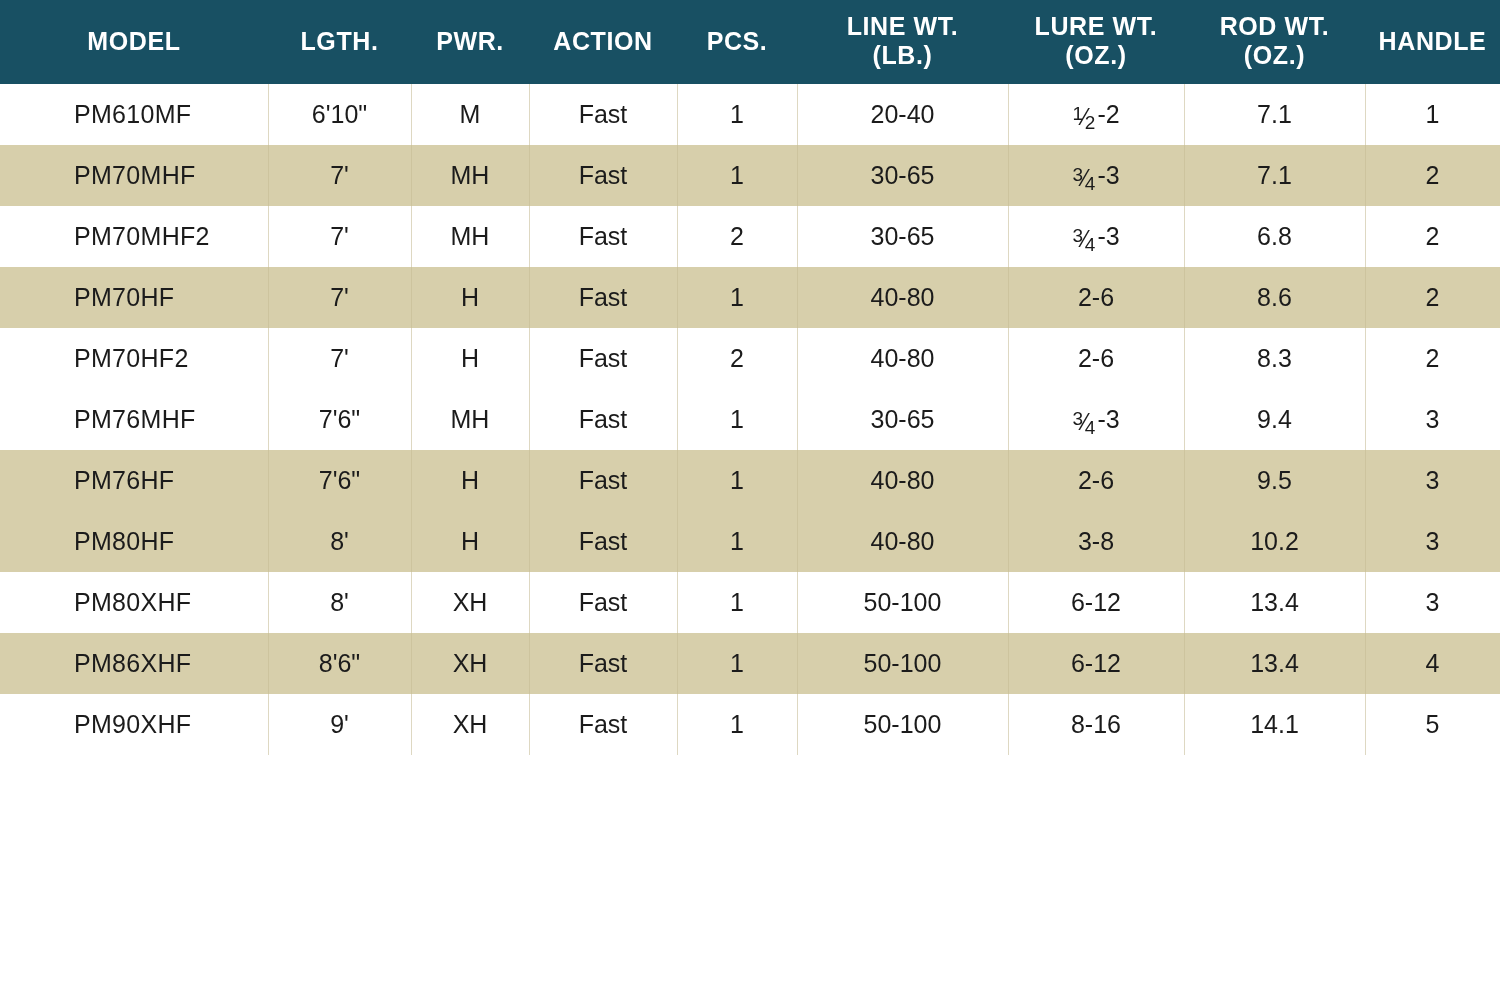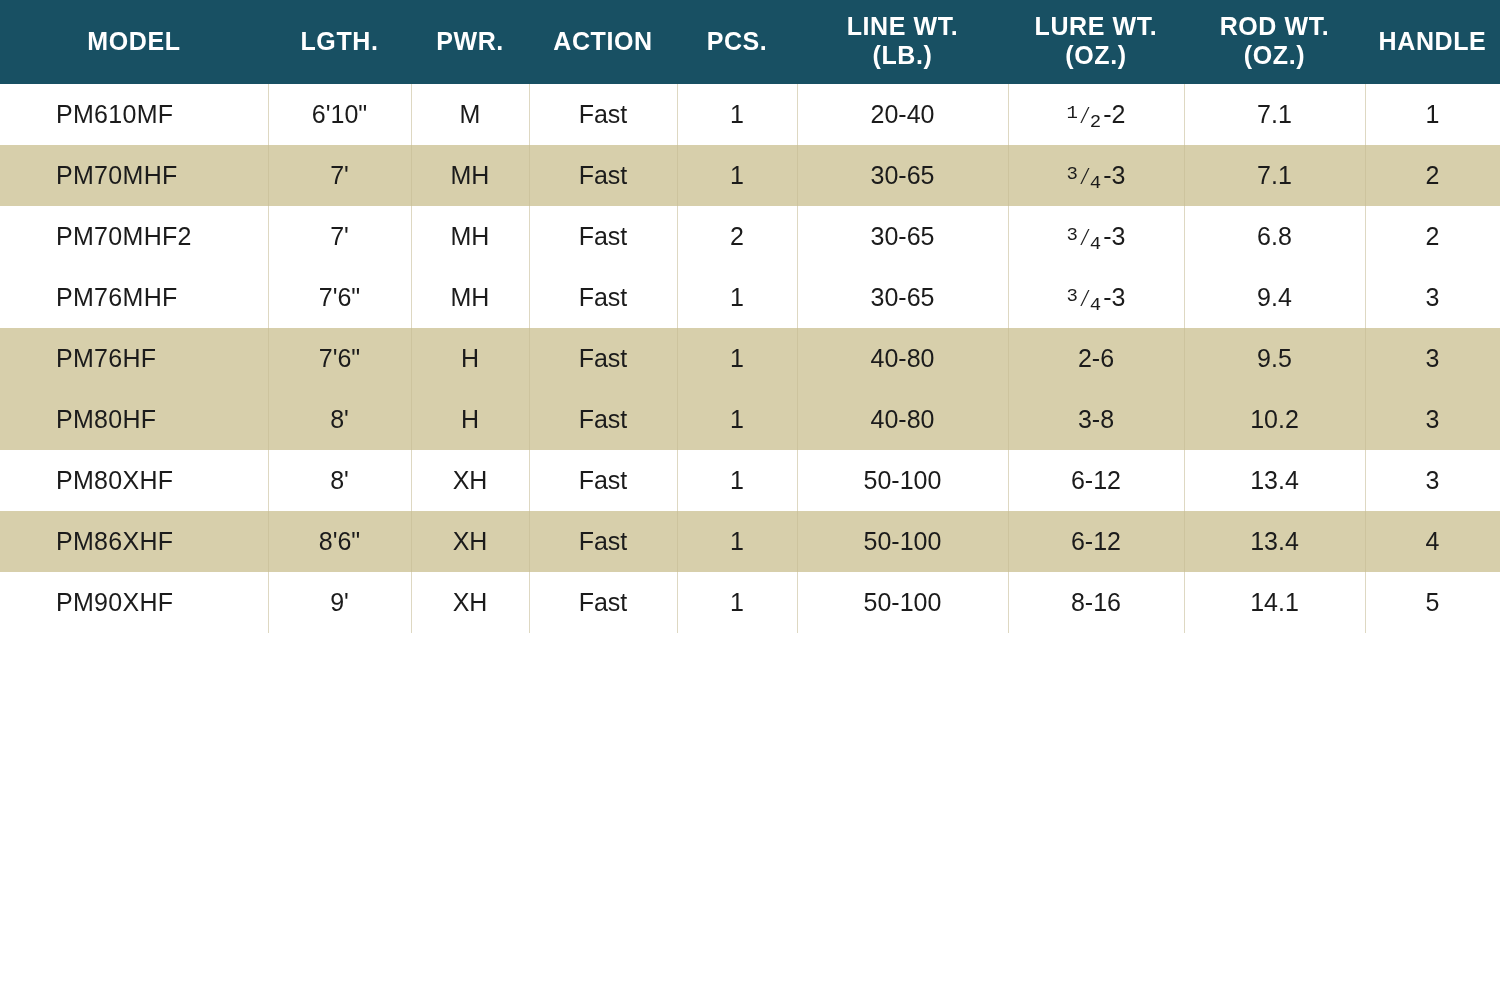--- a/index.html
+++ b/index.html
@@ -62,30 +62,29 @@
   tbody tr.odd td {
     background: #ffffff;
     border-right: 1px solid #ded8c2;
   }
   tbody tr.even td {
     background: #d7cfab;
     border-right: 1px solid #cdc49e;
   }
   tbody td.model {
     text-align: left;
-    padding-left: 56px;
+    padding-left: 74px;
     letter-spacing: 0.3px;
   }
   .frac {
     display: inline-block;
     position: relative;
     vertical-align: middle;
     font-size: 25px;
     line-height: 1;
-    font-family: Liberation Mono, monospace;
   }
   .frac .num {
     font-size: 19px;
     position: relative;
     top: -5px;
   }
   .frac .den {
     font-size: 19px;
     position: relative;
     top: 4px;
@@ -172,20 +171,42 @@
         <td class="model">PM70MHF2</td>
         <td>7'</td>
         <td>MH</td>
         <td>Fast</td>
         <td>2</td>
         <td>30-65</td>
         <td><span class="frac"><span class="num">3</span><span class="slash">⁄</span><span class="den">4</span></span><span class="nowrap">-3</span></td>
         <td>6.8</td>
         <td>2</td>
       </tr>
+      <tr class="even">
+        <td class="model">PM70HF</td>
+        <td>7'</td>
+        <td>H</td>
+        <td>Fast</td>
+        <td>1</td>
+        <td>40-80</td>
+        <td>2-6</td>
+        <td>8.6</td>
+        <td>2</td>
+      </tr>
+      <tr class="odd">
+        <td class="model">PM70HF2</td>
+        <td>7'</td>
+        <td>H</td>
+        <td>Fast</td>
+        <td>2</td>
+        <td>40-80</td>
+        <td>2-6</td>
+        <td>8.3</td>
+        <td>2</td>
+      </tr>
       <tr class="odd">
         <td class="model">PM76MHF</td>
         <td>7'6"</td>
         <td>MH</td>
         <td>Fast</td>
         <td>1</td>
         <td>30-65</td>
         <td><span class="frac"><span class="num">3</span><span class="slash">⁄</span><span class="den">4</span></span><span class="nowrap">-3</span></td>
         <td>9.4</td>
         <td>3</td>

